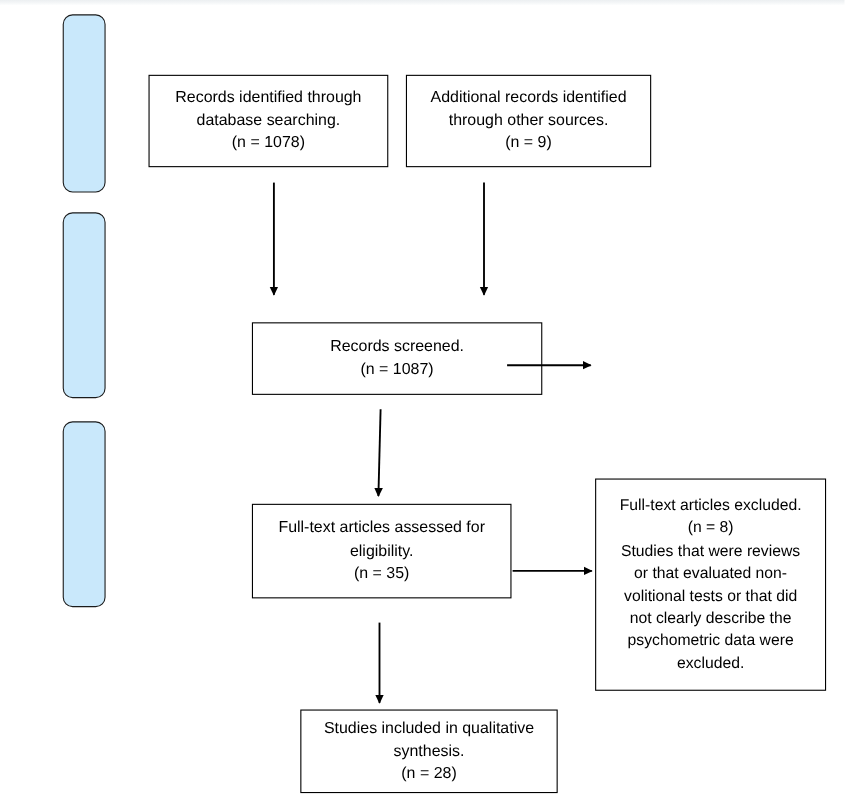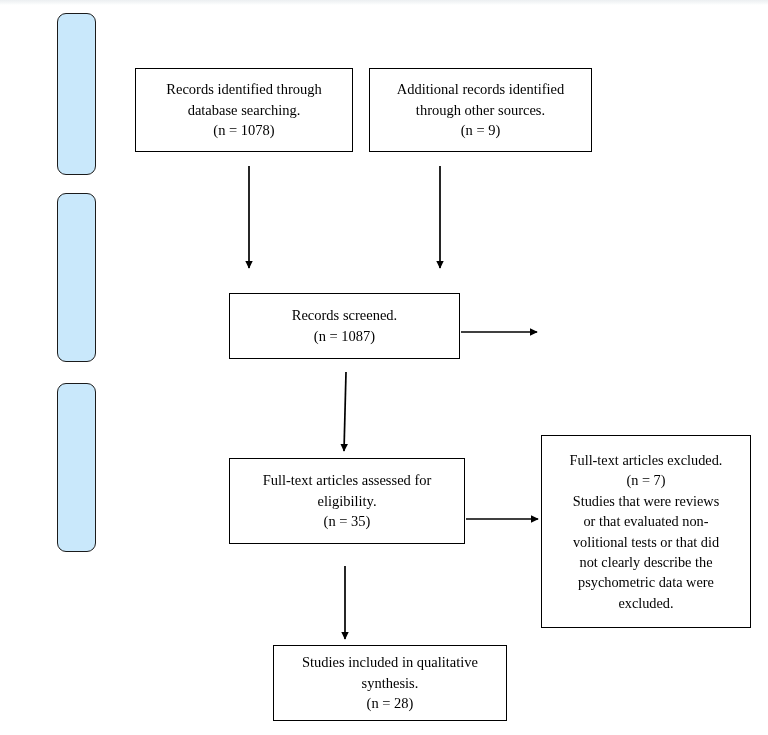--- a/index.html
+++ b/index.html
@@ -6,21 +6,21 @@
     margin: 0;
     padding: 0;
     background: #ffffff;
   }
   #canvas {
     position: relative;
     width: 768px;
     height: 735px;
     background: #ffffff;
     overflow: hidden;
-    font-family: Liberation Serif, serif;
+    font-family: Liberation Sans, sans-serif;
   }
   .top-strip {
     position: absolute;
     left: 0;
     top: 0;
     width: 768px;
     height: 5px;
     background: linear-gradient(to bottom, #eceff1 0%, #f6f8f9 60%, #ffffff 100%);
   }
 
@@ -76,30 +76,30 @@
   <div class="stage-bar" style="left:57px; top:383px; width:39px; height:169px;"></div>
 
   <div class="flow-box" style="left:135px; top:68px; width:218px; height:84px;">Records identified through
 database searching.
 (n = 1078)</div>
 
   <div class="flow-box" style="left:369px; top:68px; width:223px; height:84px;">Additional records identified
 through other sources.
 (n = 9)</div>
 
-  <div class="flow-box" style="left:229px; top:293px; width:231px; height:66px;">Records screened.
+  <div class="flow-box" style="left:229px; top:293px; width:264px; height:66px;">Records screened.
 (n = 1087)</div>
 
 
   <div class="flow-box" style="left:229px; top:458px; width:236px; height:86px;">Full-text articles assessed for
 eligibility.
 (n = 35)</div>
 
   <div class="flow-box tight" style="left:541px; top:435px; width:210px; height:193px;">Full-text articles excluded.
-(n = 7)
+(n = 8)
 Studies that were reviews
 or that evaluated non-
 volitional tests or that did
 not clearly describe the
 psychometric data were
 excluded.</div>
 
   <div class="flow-box" style="left:229px; top:645px; width:234px; height:76px;margin-left:44px;">Studies included in qualitative
 synthesis.
 (n = 28)</div>

